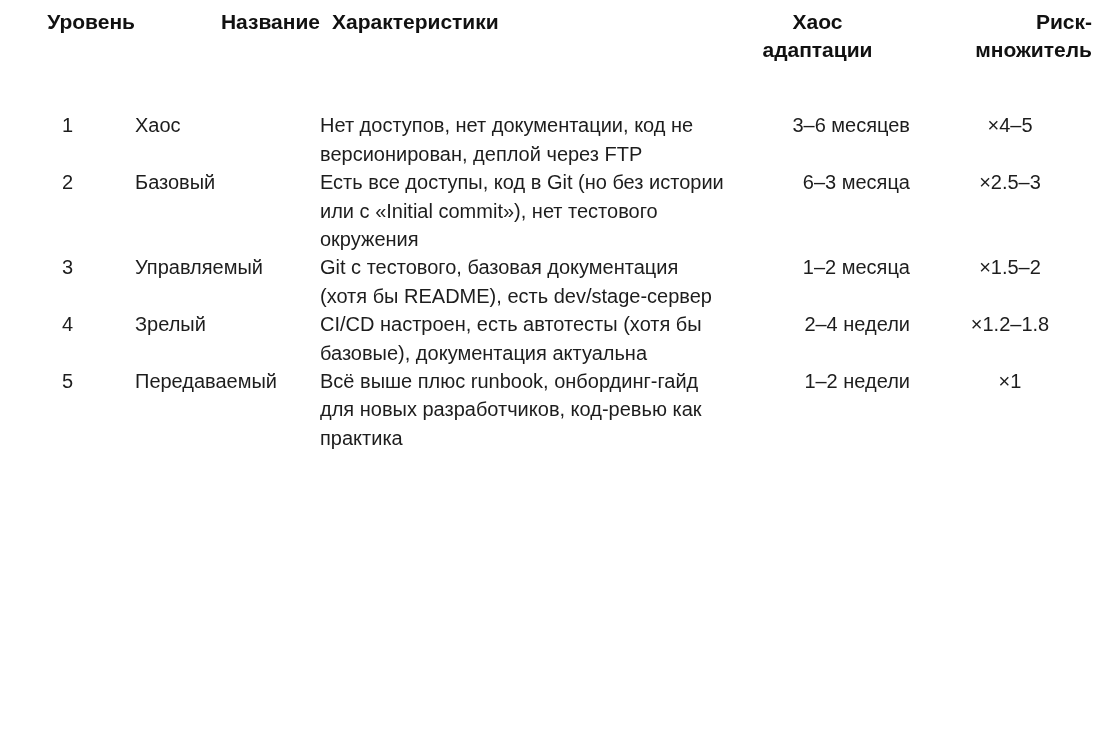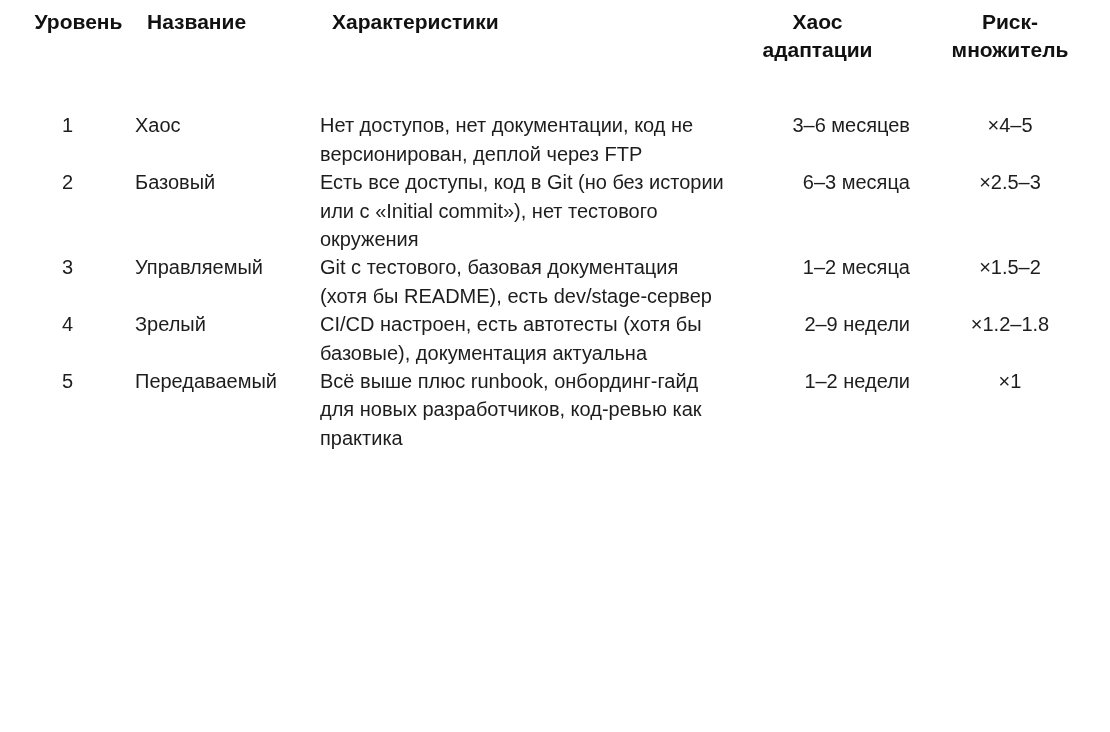--- a/index.html
+++ b/index.html
@@ -39,25 +39,25 @@
   .col-term    { width: 185px; }
   .col-risk    { width: 200px; }
 
   thead th {
     font-size: 21px;
     font-weight: bold;
     line-height: 1.32;
     color: #111111;
     padding-bottom: 6px;
   }
-  thead th.h-level  { text-align: center;   padding-left: 22px; }
-  thead th.h-name   { text-align: left;   padding-left: 12px; }
+  thead th.h-level  { text-align: right;   padding-left: 22px; }
+  thead th.h-name   { text-align: right;   padding-left: 12px; }
   thead th.h-desc   { text-align: left;   padding-left: 12px; }
   thead th.h-term   { text-align: center; padding: 0 18px 6px 18px; }
-  thead th.h-risk   { text-align: center; padding: 0 18px 6px 18px; }
+  thead th.h-risk   { text-align: right; padding: 0 18px 6px 18px; }
 
   tbody td {
     font-size: 20px;
     line-height: 1.42;
     color: #1d1d1d;
     padding-top: 38px;
   }
 
   tbody tr:first-child td { padding-top: 42px; }
 
@@ -128,21 +128,21 @@
         <td class="c-level">3</td>
         <td class="c-name">Управляемый</td>
         <td class="c-desc">Git с тестового, базовая документация (хотя бы README), есть dev/stage-сервер</td>
         <td class="c-term">1–2 месяца</td>
         <td class="c-risk">×1.5–2</td>
       </tr>
       <tr>
         <td class="c-level">4</td>
         <td class="c-name">Зрелый</td>
         <td class="c-desc">CI/CD настроен, есть автотесты (хотя бы базовые), документация актуальна</td>
-        <td class="c-term">2–9 недели</td>
+        <td class="c-term">2–4 недели</td>
         <td class="c-risk">×1.2–1.8</td>
       </tr>
       <tr>
         <td class="c-level">5</td>
         <td class="c-name">Передаваемый</td>
         <td class="c-desc">Всё выше плюс runbook, онбординг-гайд для новых разработчиков, код-ревью как практика</td>
         <td class="c-term">1–2 недели</td>
         <td class="c-risk">×1</td>
       </tr>
     </tbody>

